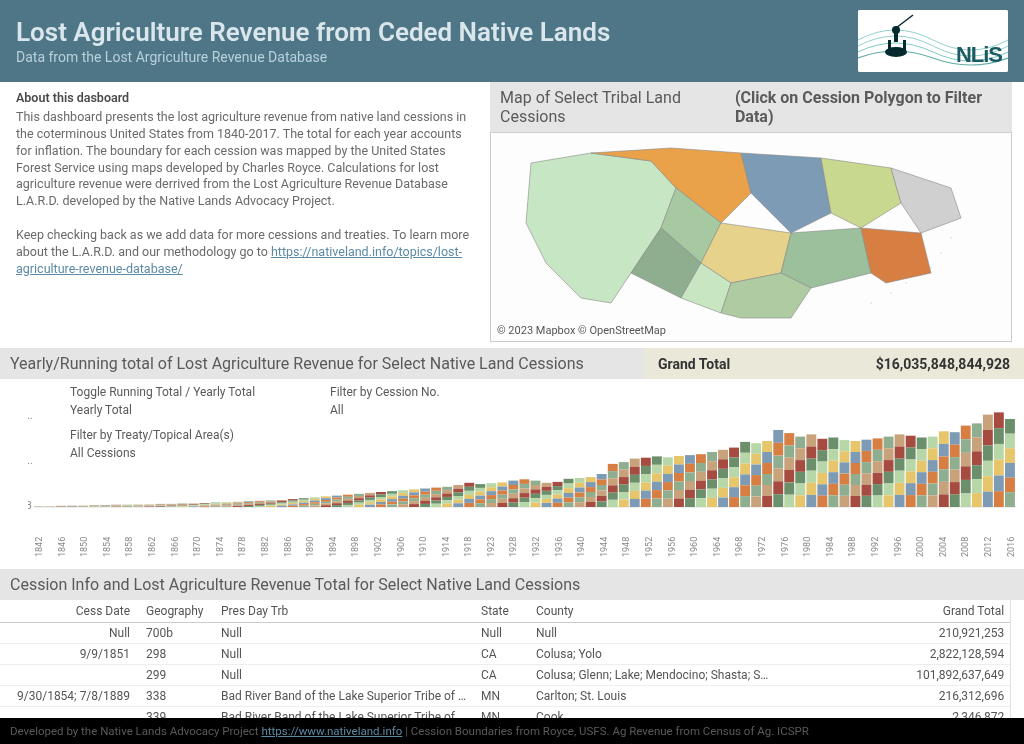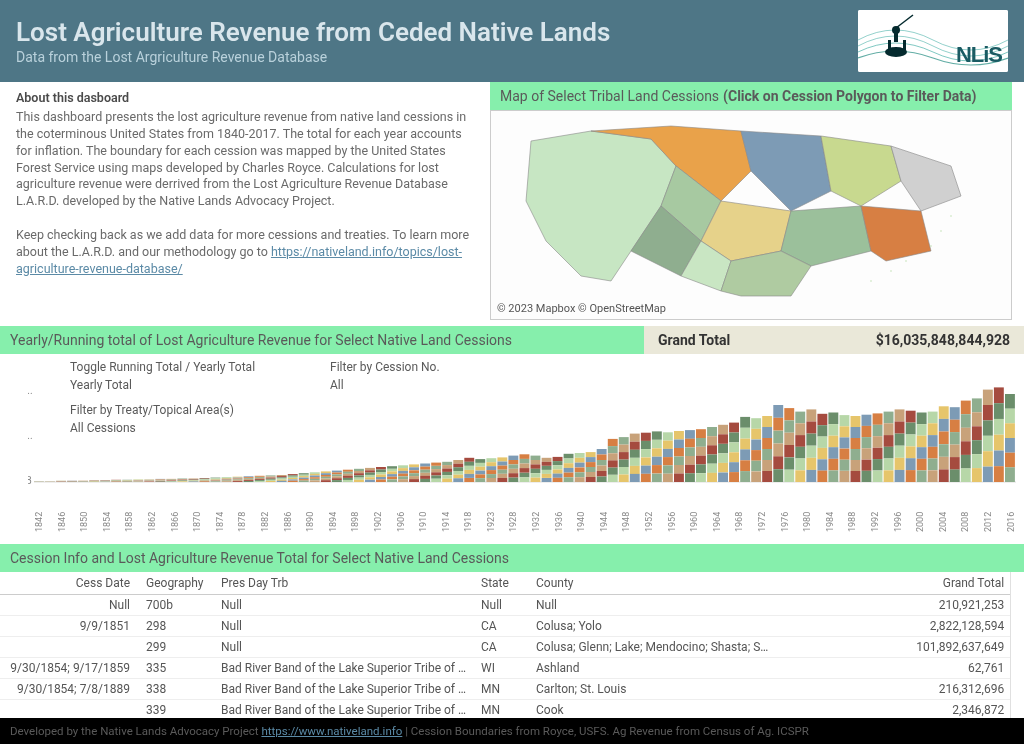--- a/index.html
+++ b/index.html
@@ -8,21 +8,21 @@
   .header-left h1 { font-size:26px; font-weight:600; margin-bottom:2px; color:#d9e6ec;}
   .header-left .sub { font-size:14px; color:#b9d1db; }
   .logo { background:#fff; width:150px; height:62px; border-radius:2px; display:flex; flex-direction:column; justify-content:flex-end; align-items:flex-end; position:relative; overflow:hidden; padding:4px 6px; }
   .logo svg { position:absolute; inset:0; }
   .logo-text { font-weight:900; font-size:22px; color:#1a5b63; font-family:Arial,Helvetica,sans-serif; position:relative; letter-spacing:-1px; }
   .top-row { display:flex; }
   .about { width:490px; padding:8px 16px 4px 16px; font-size:12.5px; line-height:1.35; color:#6a6a6a;}
   .about-title { color:#4a4a4a; font-weight:600; margin-bottom:2px; font-size:12.5px;}
   .about a { color:#5b8aa6; text-decoration:underline; }
   .map-wrap { flex:1; padding:0 12px 0 0; }
-  .section-bar { background:#86efac; padding:6px 10px; font-size:14px; color:#5a5a5a; display:flex; align-items:baseline; gap:4px;}
+  .section-bar { background:#e5e5e5; padding:6px 10px; font-size:16px; color:#5a5a5a; display:flex; align-items:baseline; gap:4px;}
   .section-bar strong { font-weight:700; }
   .map-box { border:1px solid #ccc; height:210px; position:relative; background:#fdfdfd;}
   .map-attrib { position:absolute; left:6px; bottom:4px; font-size:11px; color:#555; }
   .mid-bars { display:flex; margin-top:6px;}
   .mid-bars .section-bar { flex:1; }
   .grand-bar { background:#eae8d9; padding:6px 14px; font-size:14px; display:flex; align-items:center; gap:40px; width:380px; justify-content:space-between;}
   .grand-bar .label { font-weight:700; color:#333;}
   .grand-bar .val { font-weight:700; color:#333;}
   .chart-area { position:relative; height:158px; padding:0 8px 0 28px; }
   .chart-controls { position:absolute; top:6px; left:70px; font-size:12px; color:#5a5a5a; line-height:1.3; }
@@ -763,28 +763,20 @@
           </tr>
           <tr>
 <td></td>
             <td style="text-align:left;">299</td>
             <td>Null</td>
             <td>CA</td>
             <td>Colusa; Glenn; Lake; Mendocino; Shasta; Sutter; T..</td>
             <td>101,892,637,649</td>
           </tr>
           <tr>
-<td>9/30/1854; 9/17/1859</td>
-            <td style="text-align:left;">335</td>
-            <td>Bad River Band of the Lake Superior Tribe of C..</td>
-            <td>WI</td>
-            <td>Ashland</td>
-            <td>62,761</td>
-          </tr>
-          <tr>
 <td>9/30/1854; 7/8/1889</td>
             <td style="text-align:left;">338</td>
             <td>Bad River Band of the Lake Superior Tribe of C..</td>
             <td>MN</td>
             <td>Carlton; St. Louis</td>
             <td>216,312,696</td>
           </tr>
           <tr>
 <td></td>
             <td style="text-align:left;">339</td>

